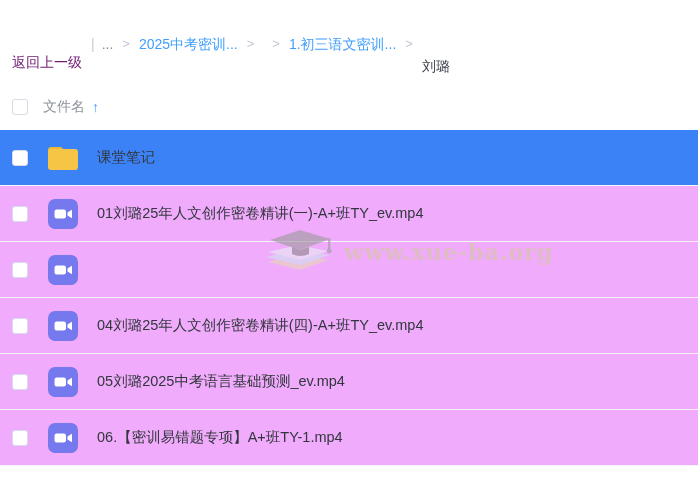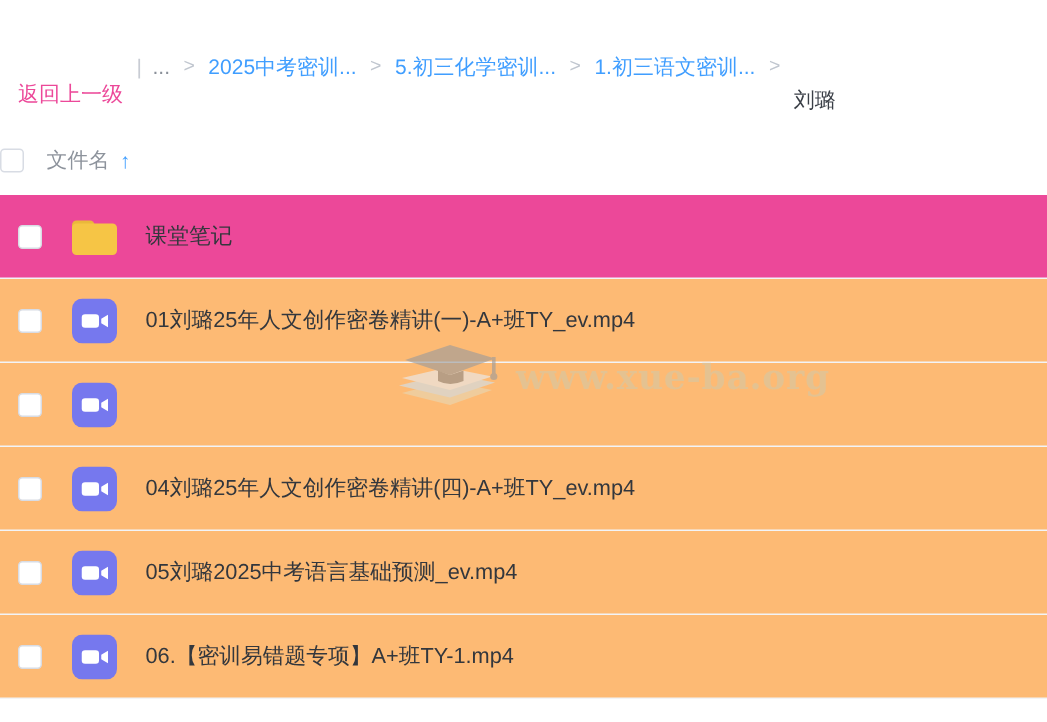--- a/index.html
+++ b/index.html
@@ -13,32 +13,32 @@
   }
   .page { width: 698px; height: 481px; position: relative; }
 
   
   .breadcrumb {
     display: flex; align-items: center;
     padding: 13px 12px 9px 12px;
     font-size: 14px; line-height: 18px;
     white-space: nowrap;
   }
-  .bc-back { color: #ec4899; cursor: pointer; text-decoration: none; margin-top: 35px; }
+  .bc-back { color: #701a75; cursor: pointer; text-decoration: none; margin-top: 35px; }
   .bc-pipe { color: #c8ccd4; margin: 0 7px 0 9px; }
   .bc-ellipsis { color: #8a9099; }
   .bc-sep { color: #c0c6cf; margin: 0 9px; font-size: 13px; }
   .bc-link { color: #409eff; cursor: pointer; }
   .bc-current { color: #3a3f47; margin-top: 44px; }
 
   
   .list-header {
     display: flex; align-items: center;
     height: 46px;
-    padding-left: 0;
+    padding-left: 12px;
   }
   .checkbox {
     display: inline-block;
     width: 16px; height: 16px;
     background: #ffffff;
     border: 1px solid #d8dce4;
     border-radius: 3px;
     flex: 0 0 auto;
     cursor: pointer;
   }
@@ -56,24 +56,24 @@
     cursor: pointer;
   }
 
   
   .file-list { width: 100%; }
   .file-row {
     display: flex; align-items: center;
     height: 56px;
     padding-left: 12px;
     border-bottom: 1px solid #f2f4f7;
-    background: #fdba74;
-    cursor: pointer;
-  }
-  .file-row.highlight { background: #ec4899; }
+    background: #f0abfc;
+    cursor: pointer;
+  }
+  .file-row.highlight { background: #3b82f6; }
   .icon-wrap {
     width: 36px; height: 34px;
     margin-left: 17px;
     display: inline-flex; align-items: center; justify-content: center;
     flex: 0 0 auto;
   }
   .file-name {
     margin-left: 16px;
     font-size: 14.5px;
     color: #33373d;
@@ -103,21 +103,20 @@
 <div class="page">
 
   <nav class="breadcrumb">
     <a class="bc-back">返回上一级</a>
     <span class="bc-pipe">|</span>
     <span class="bc-ellipsis">...</span>
     <span id="bc-items" style="display:flex;align-items:center;">
         <span class="bc-sep">&gt;</span>
         <span class="bc-link">2025中考密训...</span>
         <span class="bc-sep">&gt;</span>
-        <span class="bc-link">5.初三化学密训...</span>
         <span class="bc-sep">&gt;</span>
         <span class="bc-link">1.初三语文密训...</span>
         <span class="bc-sep">&gt;</span>
         <span class="bc-current">刘璐</span>
       </span>
   </nav>
 
   <div class="list-header">
     <span class="checkbox"></span>
     <span class="header-label">文件名</span>

